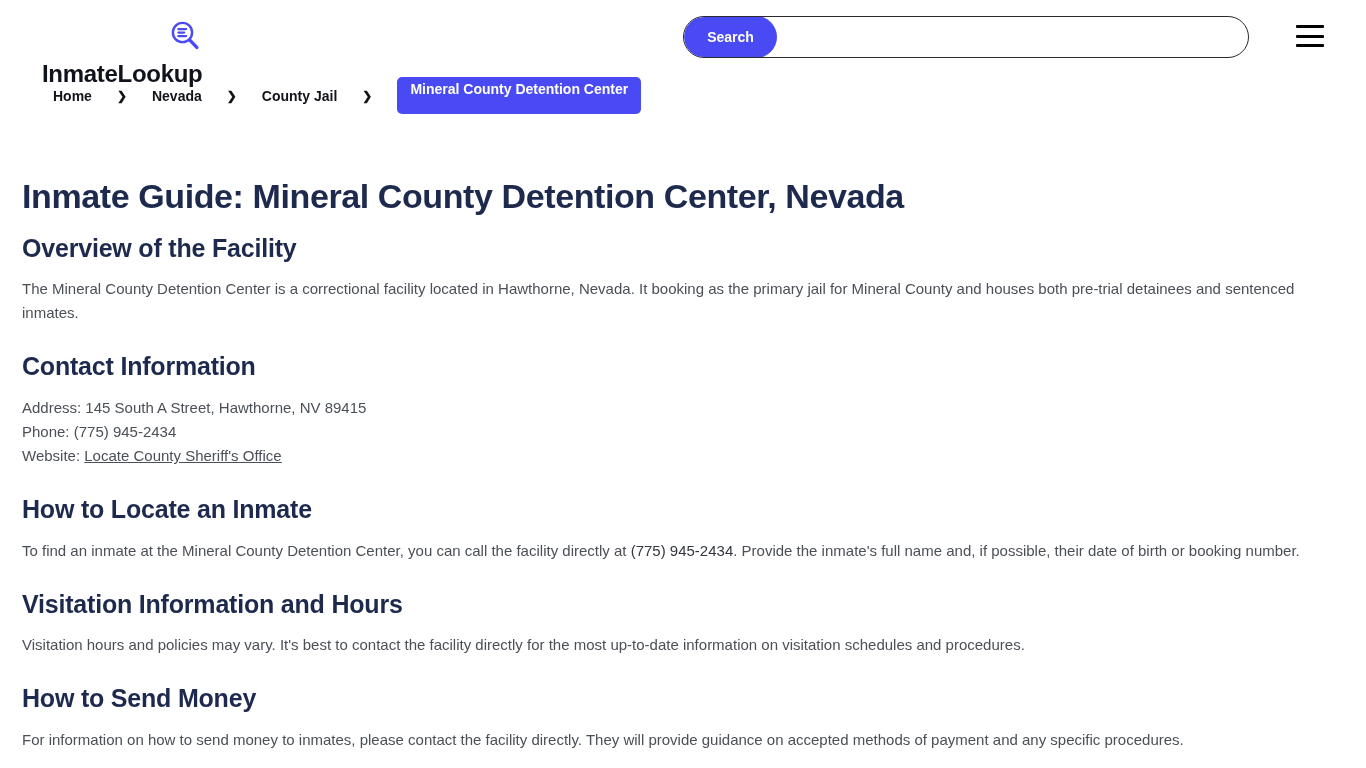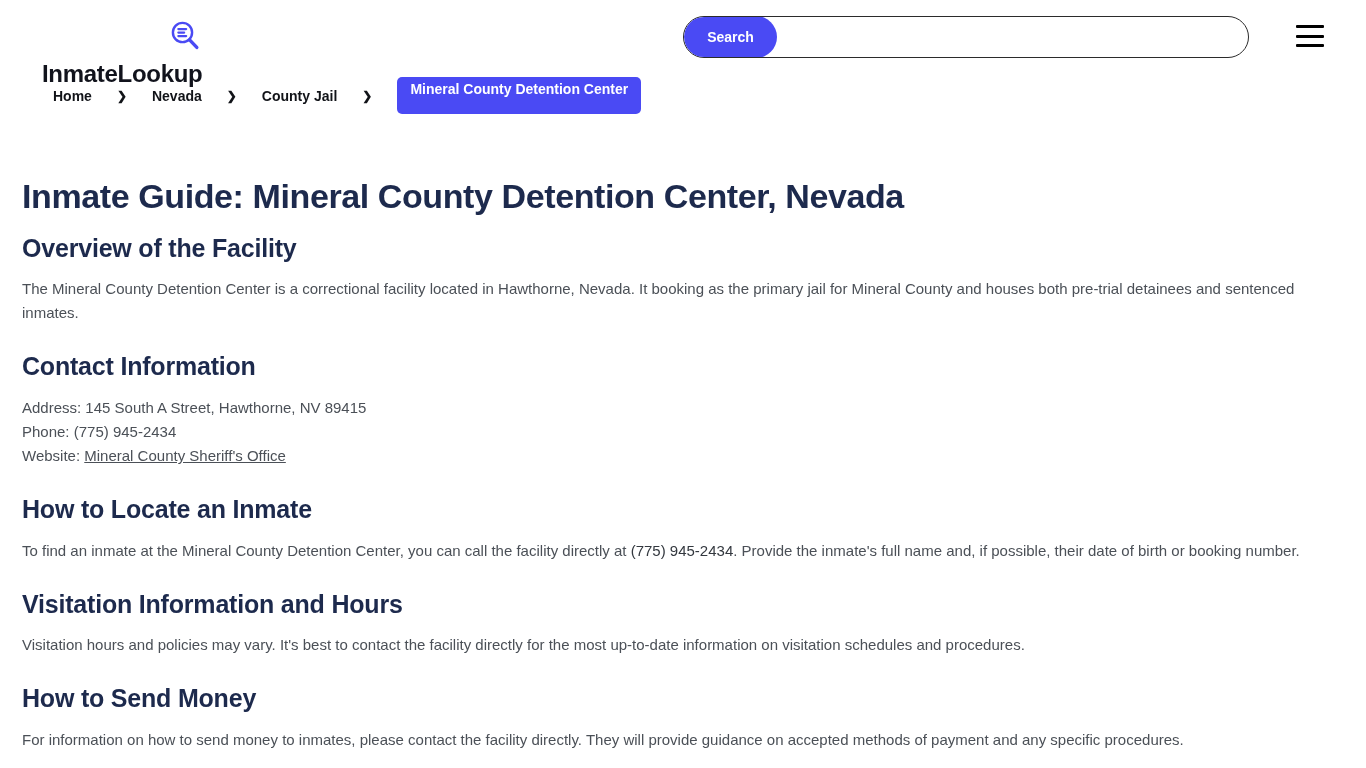--- a/index.html
+++ b/index.html
@@ -231,21 +231,21 @@
 
   <h1 class="page-title">Inmate Guide: Mineral County Detention Center, Nevada</h1>
 
   <h2 class="section-title">Overview of the Facility</h2>
   <p class="body-text">The Mineral County Detention Center is a correctional facility located in Hawthorne, Nevada. It booking as the primary jail for Mineral County and houses both pre-trial detainees and sentenced inmates.</p>
 
   <h2 class="section-title gap-top">Contact Information</h2>
   <div class="contact-block">
     <span class="contact-line">Address: 145 South A Street, Hawthorne, NV 89415</span>
     <span class="contact-line">Phone: (775) 945-2434</span>
-    <span class="contact-line"><span>Website:</span>&nbsp;<a class="contact-link" href="#">Mineral County Sheriff's Office</a></span>
+    <span class="contact-line"><span>Website:</span>&nbsp;<a class="contact-link" href="#">Locate County Sheriff's Office</a></span>
   </div>
 
   <h2 class="section-title gap-top">How to Locate an Inmate</h2>
   <p class="body-text"><span>To find an inmate at the Mineral County Detention Center, you can call the facility directly at </span><span class="inline-phone">(775) 945-2434</span><span>. Provide the inmate's full name and, if possible, their date of birth or booking number.</span></p>
 
   <h2 class="section-title gap-top">Visitation Information and Hours</h2>
   <p class="body-text">Visitation hours and policies may vary. It's best to contact the facility directly for the most up-to-date information on visitation schedules and procedures.</p>
 
   <h2 class="section-title gap-top">How to Send Money</h2>
   <p class="body-text">For information on how to send money to inmates, please contact the facility directly. They will provide guidance on accepted methods of payment and any specific procedures.</p>

